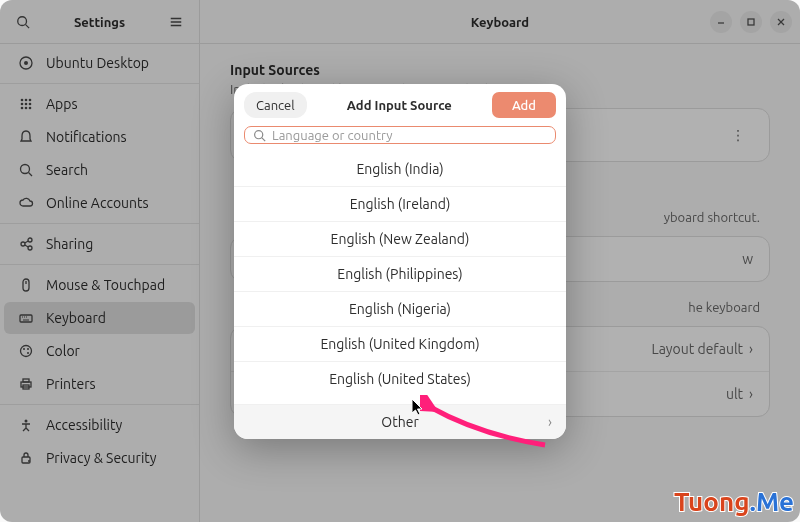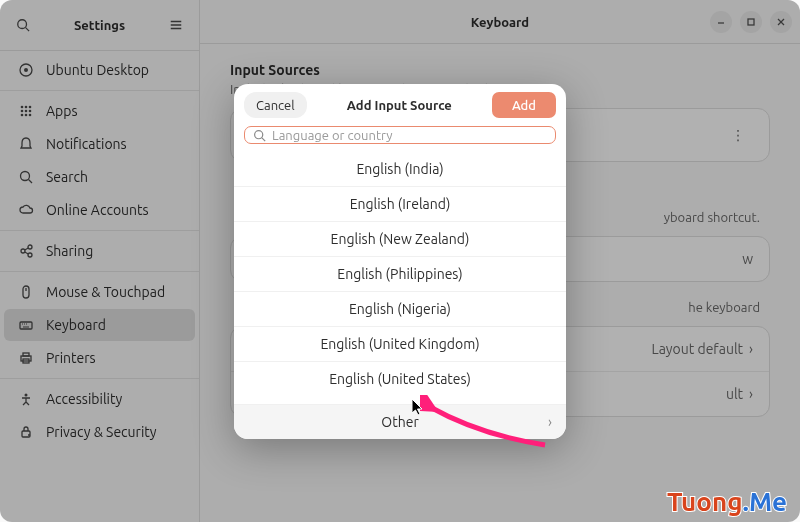--- a/index.html
+++ b/index.html
@@ -2,21 +2,21 @@
 <html><head>
 <meta charset="utf-8">
 <style>
 * { margin: 0; padding: 0; box-sizing: border-box; font-family: Ubuntu, Cantarell, "Segoe UI", -apple-system, sans-serif; }
 body { width: 800px; height: 522px; overflow: hidden; position: relative; background: #fafafa; }
 .window { width: 800px; height: 522px; border-radius: 12px; overflow: hidden; position: relative; background: #fafafa; display: flex; }
 .dim-overlay { position: absolute; inset: 0; background: rgba(0,0,0,0.04); z-index: 5; pointer-events: none; }
 
 
 .sidebar { width: 200px; background: #fafafa; border-right: 1px solid #e0e0e0; display: flex; flex-direction: column; }
-.sidebar-header { height: 51px; display: flex; align-items: center; justify-content: center; padding: 0 10px; border-bottom: 1px solid #e0e0e0; }
+.sidebar-header { height: 44px; display: flex; align-items: center; justify-content: center; padding: 0 10px; border-bottom: 1px solid #e0e0e0; }
 .sidebar-title { font-weight: 600; font-size: 13px; color: #2e2e2e; flex:1; text-align:center; }
 .menu-btn, .search-btn { width: 26px; height: 26px; border-radius: 6px; display:flex; align-items:center; justify-content:center; color:#4a4a4a; cursor:pointer; }
 .sidebar-list { flex:1; overflow-y: auto; padding: 2px 0; }
 .sidebar-item { display:flex; align-items:center; gap:12px; padding: 8px 14px; font-size: 14px; color:#2e2e2e; cursor:pointer; border-radius:6px; margin:1px 4px; }
 .sidebar-item.selected { background:#e0e0e0; }
 .sidebar-item .icon { width:16px; text-align:center; color:#4a4a4a; }
 .sidebar-separator { height:1px; background:#e4e4e4; margin:4px 0; }
 
 
 .main { flex:1; display:flex; flex-direction:column; }
@@ -47,21 +47,21 @@
 .lang-list { max-height: 300px; overflow-y:auto; }
 .lang-item { padding:9px 0; text-align:center; font-size:14px; color:#2e2e2e; cursor:pointer; border-top:1px solid #f0f0f0; position:relative; }
 .lang-item:first-child { border-top:none; }
 .lang-item:hover, .lang-item.hovered { background:#f5f5f5;margin-top:8px; }
 
 
 .cursor-pointer { position:absolute; z-index:50; width:14px; height:18px; }
 
 .annotation-arrow { position:absolute; z-index:40; }
 
-.watermark { position:absolute; right:13px; bottom:4px; z-index:60; font-family: "Comic Sans MS", cursive, sans-serif; font-weight:700; font-size:26px; }
+.watermark { position:absolute; right:6px; bottom:4px; z-index:60; font-family: "Comic Sans MS", cursive, sans-serif; font-weight:700; font-size:26px; }
 .watermark .t1 { color:#d9441c; }
 .watermark .t2 { color:#2a72d6; }
 .watermark-stroke { -webkit-text-stroke: 2px #fff; paint-order: stroke fill; }
 
 
 svg { display:block; }
 </style>
 </head>
 <body>
 
@@ -167,20 +167,31 @@
               <line x1="6" y1="7" x2="7" y2="7" stroke="#4a4a4a"></line>
               <line x1="8" y1="7" x2="9" y2="7" stroke="#4a4a4a"></line>
               <line x1="5" y1="10" x2="11" y2="10" stroke="#4a4a4a"></line>
             </svg>
           </span>
           <span>Keyboard</span>
         </div>
         <div class="sidebar-item">
           <span class="icon">
             <svg width="16" height="16" viewBox="0 0 16 16">
+              <circle cx="8" cy="8" r="5.5" stroke="#4a4a4a" stroke-width="1.3" fill="none"></circle>
+              <circle cx="6" cy="6" r="1" fill="#4a4a4a"></circle>
+              <circle cx="10" cy="6" r="1" fill="#4a4a4a"></circle>
+              <circle cx="10" cy="10" r="1" fill="#4a4a4a"></circle>
+            </svg>
+          </span>
+          <span>Color</span>
+        </div>
+        <div class="sidebar-item">
+          <span class="icon">
+            <svg width="16" height="16" viewBox="0 0 16 16">
               <rect x="3" y="6" width="10" height="5" stroke="#4a4a4a" stroke-width="1.3" fill="none"></rect>
               <rect x="5" y="3" width="6" height="3" stroke="#4a4a4a" stroke-width="1.3" fill="none"></rect>
               <rect x="5" y="9" width="6" height="4" stroke="#4a4a4a" stroke-width="1.3" fill="none"></rect>
             </svg>
           </span>
           <span>Printers</span>
         </div>
         <div class="sidebar-separator"></div>
         <div class="sidebar-item">
           <span class="icon">

